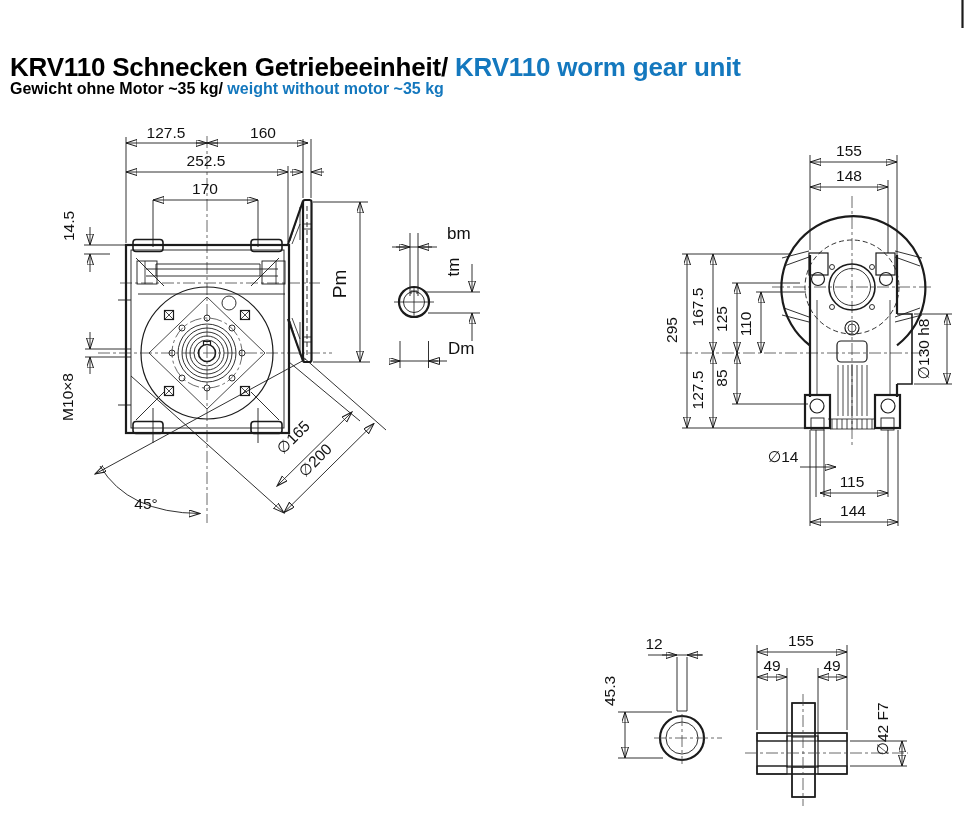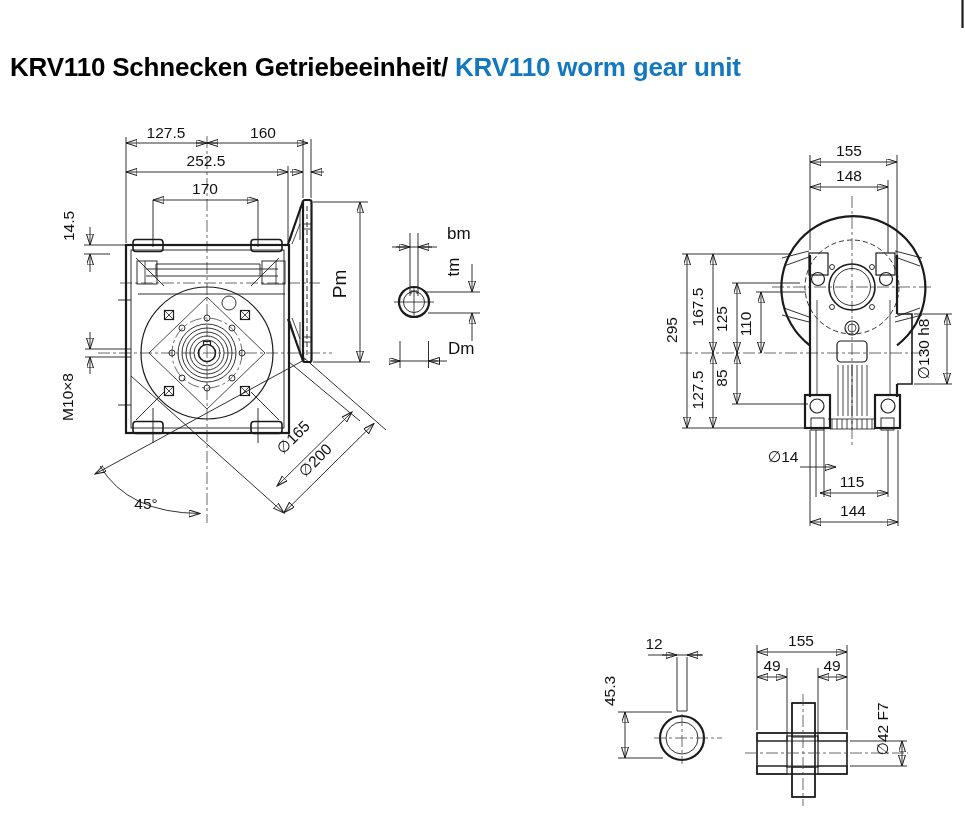--- a/index.html
+++ b/index.html
@@ -25,20 +25,21 @@
   text.mid{font-size:17px;}
   .ctr{text-anchor:middle;}
 </style>
 </head>
 <body>
 
 <div id="page">
 
   <div id="title" class="hdr"><span class="de">KRV110 Schnecken Getriebeeinheit/</span><span class="en"> KRV110 worm gear unit</span></div>
 
+  <div id="subtitle" class="hdr"><span class="de">Gewicht ohne Motor ~35 kg/</span><span class="en"> weight without motor ~35 kg</span></div>
 
   <svg width="965" height="820" viewBox="0 0 965 820">
     <defs>
       <marker id="arr" orient="auto-start-reverse" markerUnits="userSpaceOnUse" markerWidth="12" markerHeight="8" refX="11" refY="3.5">
         <path d="M0,0 L11,3.5 L0,7 Z" fill="#1b1b1b" stroke="none"></path>
       </marker>
       <pattern id="hatch" patternUnits="userSpaceOnUse" width="5" height="5" patternTransform="rotate(45)">
         <line x1="0" y1="0" x2="0" y2="5" stroke="#333" stroke-width="1"></line>
       </pattern>
     </defs>

